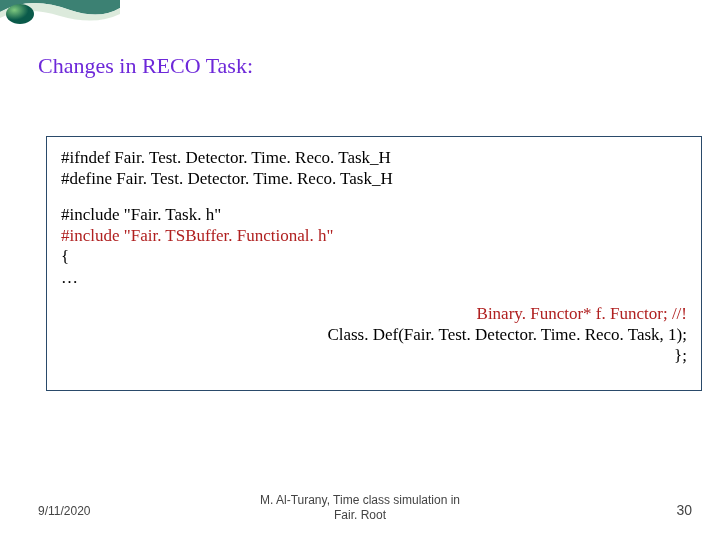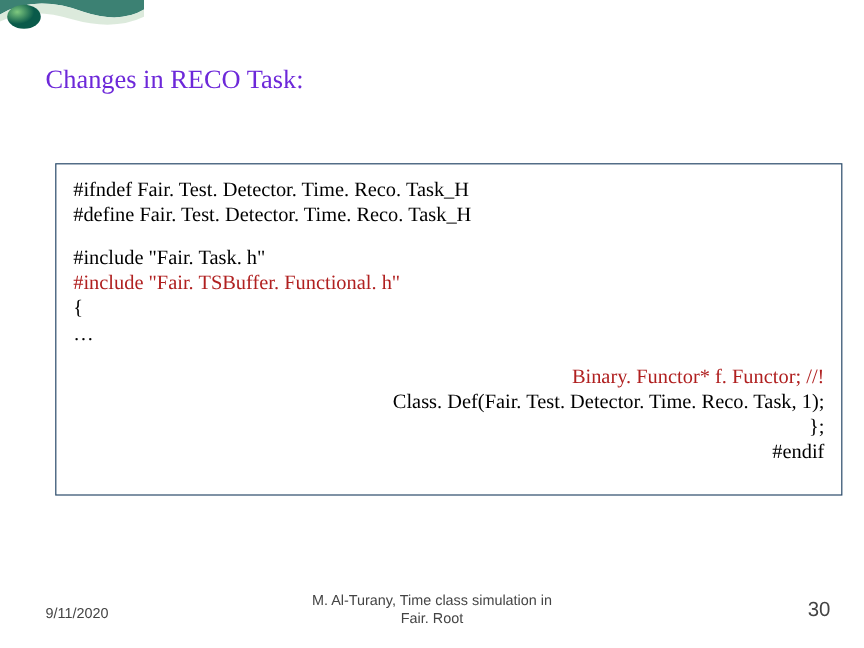--- a/index.html
+++ b/index.html
@@ -71,21 +71,21 @@
     left: 0;
     width: 720px;
     text-align: center;
     bottom: -4px;
     line-height: 1.2;
   }
   .footer-page {
     position: absolute;
     right: 28px;
     bottom: 0;
-    font-size: 17px;
+    font-size: 14px;
   }
 </style>
 </head>
 <body>
 
 <svg class="decoration" viewBox="0 0 120 40">
   <defs>
     <radialGradient id="g1" cx="30%" cy="30%">
       <stop offset="0%" stop-color="#7fc97f"></stop>
       <stop offset="100%" stop-color="#0a5a4a"></stop>
@@ -108,21 +108,20 @@
   <div class="block">
     <div>#include "Fair. Task. h"</div>
     <div class="red">#include "Fair. TSBuffer. Functional. h"</div>
     <div>{</div>
     <div>…</div>
   </div>
   <div class="block">
     <div class="indent red">Binary. Functor* f. Functor; //!</div>
     <div class="indent">Class. Def(Fair. Test. Detector. Time. Reco. Task, 1);</div>
     <div>};</div>
-    <div>#endif</div>
   </div>
 </div>
 
 <div class="footer">
   <div class="footer-date">9/11/2020</div>
   <div class="footer-center">
     <div>M. Al-Turany, Time class simulation in</div>
     <div>Fair. Root</div>
   </div>
   <div class="footer-page">30</div>

